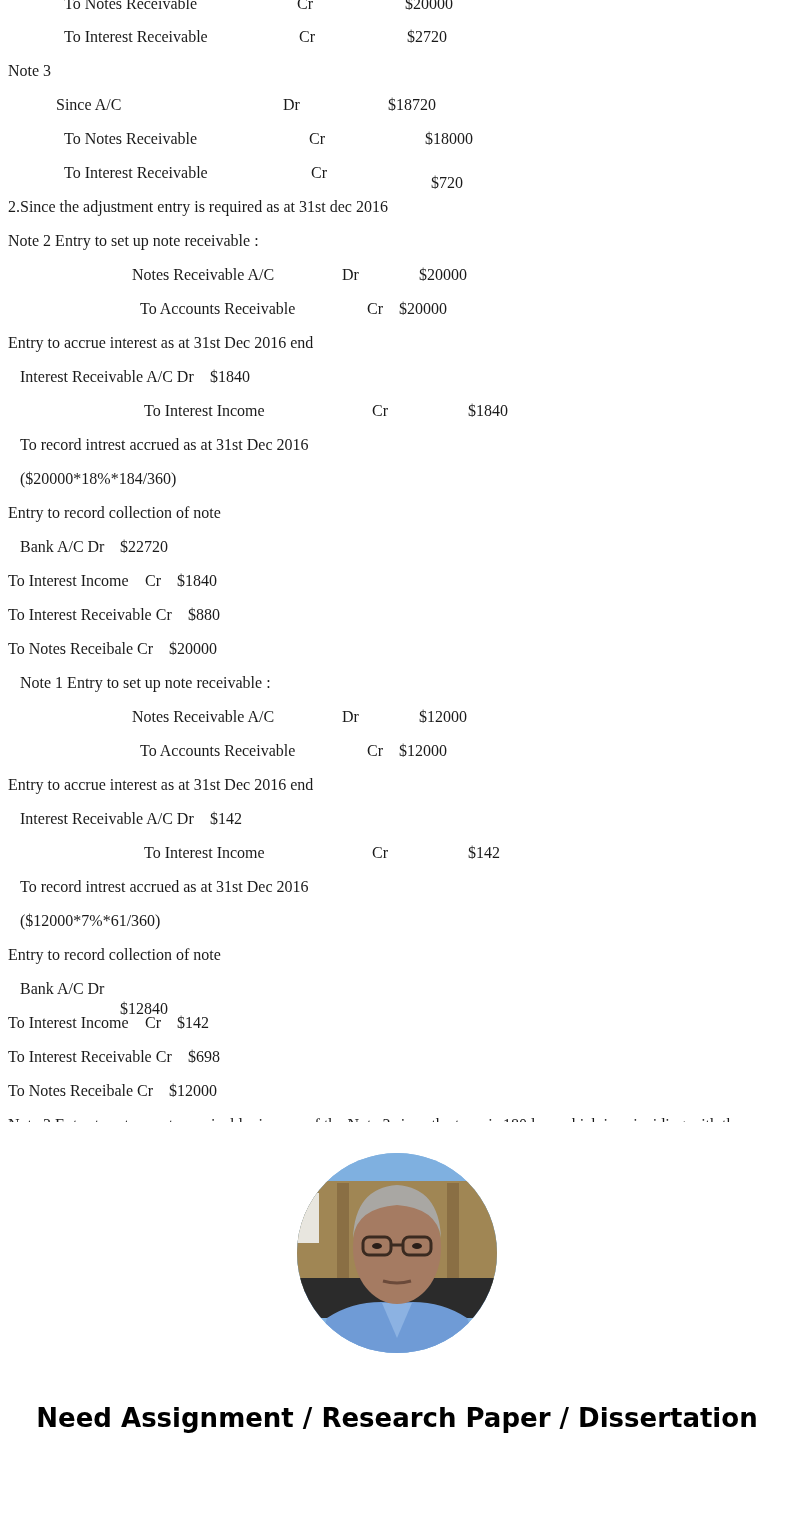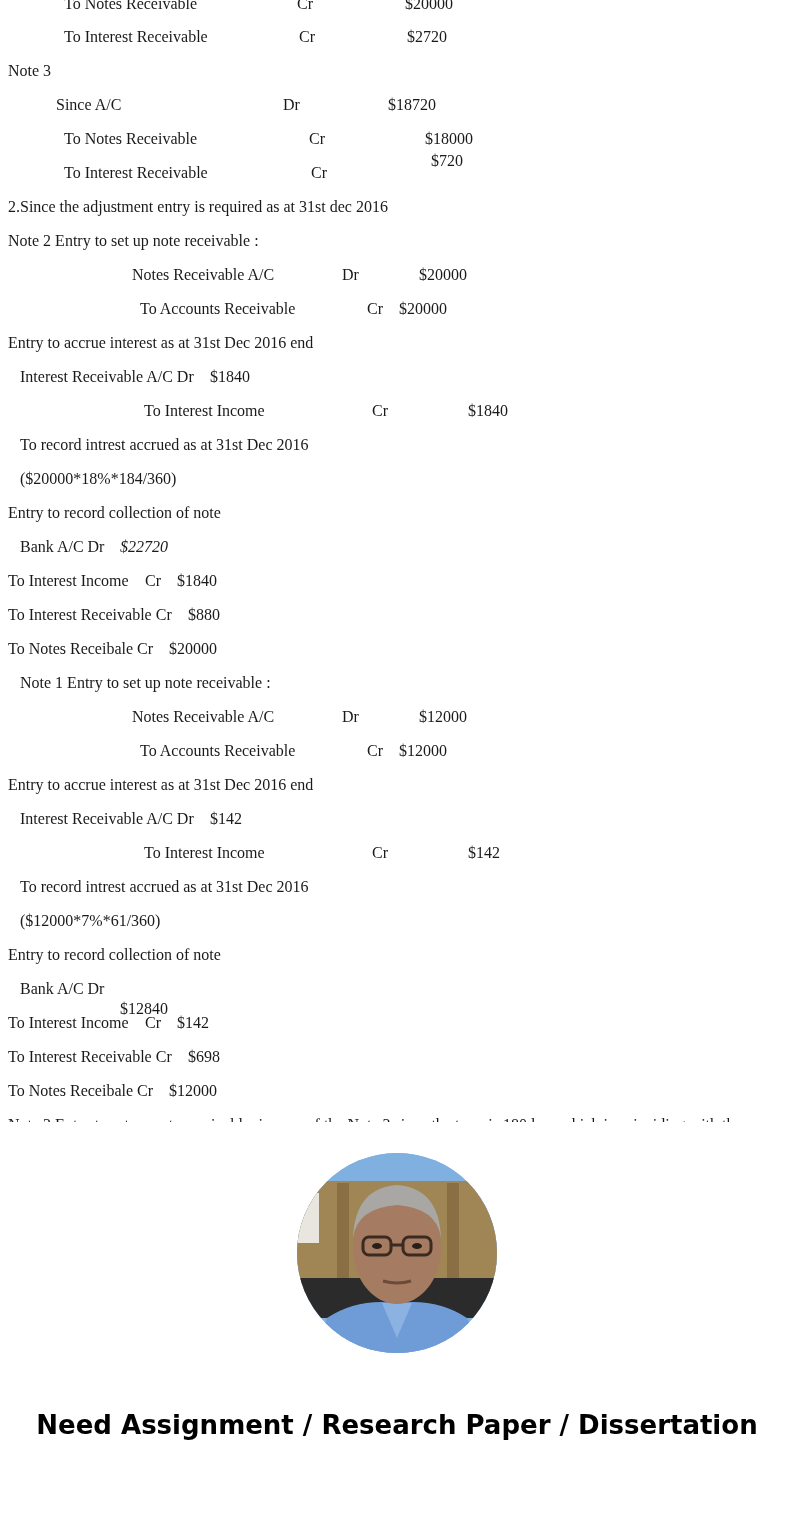--- a/index.html
+++ b/index.html
@@ -40,61 +40,61 @@
       left: 0;
       top: 1403px;
       width: 794px;
       text-align: center;
       font-family: "DejaVu Sans", sans-serif;
       font-weight: bold;
       font-size: 26px;
       line-height: 30px;
       color: #000;
     }
-    .footer div { margin: 7px; }
+    .footer div { margin: 0; }
   </style>
 </head>
 <body>
 
 <div class="doc" id="doc">
     <span class="t" style="left: 64px; top: -6px;">To Notes Receivable</span>
     <span class="t" style="left: 297px; top: -6px;">Cr</span>
     <span class="t" style="left: 405px; top: -6px;">$20000</span>
     <span class="t" style="left: 64px; top: 27px;">To Interest Receivable</span>
     <span class="t" style="left: 299px; top: 27px;">Cr</span>
     <span class="t" style="left: 407px; top: 27px;">$2720</span>
     <span class="t" style="left: 8px; top: 61px;">Note 3</span>
     <span class="t" style="left: 56px; top: 95px;">Since A/C</span>
     <span class="t" style="left: 283px; top: 95px;">Dr</span>
     <span class="t" style="left: 372px; top: 95px; margin-left: 16px;">$18720</span>
     <span class="t" style="left: 64px; top: 129px;">To Notes Receivable</span>
     <span class="t" style="left: 309px; top: 129px;">Cr</span>
     <span class="t" style="left: 425px; top: 129px;">$18000</span>
     <span class="t" style="left: 64px; top: 163px;">To Interest Receivable</span>
     <span class="t" style="left: 311px; top: 163px;">Cr</span>
-    <span class="t" style="left: 431px; top: 151px; text-align: right;">$720</span>
+    <span class="t" style="left: 431px; top: 173px; text-align: right;">$720</span>
     <span class="t" style="left: 8px; top: 197px;">2.Since the adjustment entry is required as at 31st dec 2016</span>
     <span class="t" style="left: 8px; top: 231px;">Note 2 Entry to set up note receivable :</span>
     <span class="t" style="left: 132px; top: 265px;">Notes Receivable A/C</span>
     <span class="t" style="left: 342px; top: 265px;">Dr</span>
     <span class="t" style="left: 419px; top: 265px;">$20000</span>
     <span class="t" style="left: 140px; top: 299px;">To Accounts Receivable</span>
     <span class="t" style="left: 367px; top: 299px;">Cr</span>
     <span class="t" style="left: 399px; top: 299px;">$20000</span>
     <span class="t" style="left: 8px; top: 333px;">Entry to accrue interest as at 31st Dec 2016 end</span>
     <span class="t" style="left: 20px; top: 367px;">Interest Receivable A/C Dr</span>
     <span class="t" style="left: 210px; top: 367px;">$1840</span>
     <span class="t" style="left: 144px; top: 401px;">To Interest Income</span>
     <span class="t" style="left: 372px; top: 401px;">Cr</span>
     <span class="t" style="left: 468px; top: 401px;">$1840</span>
     <span class="t" style="left: 20px; top: 435px;">To record intrest accrued as at 31st Dec 2016</span>
     <span class="t" style="left: 20px; top: 469px;">($20000*18%*184/360)</span>
     <span class="t" style="left: 8px; top: 503px;">Entry to record collection of note</span>
     <span class="t" style="left: 20px; top: 537px;">Bank A/C Dr</span>
-    <span class="t" style="left: 120px; top: 537px; font-style: italic;">$22720</span>
+    <span class="t" style="left: 120px; top: 537px;">$22720</span>
     <span class="t" style="left: 8px; top: 571px;">To Interest Income</span>
     <span class="t" style="left: 145px; top: 571px;">Cr</span>
     <span class="t" style="left: 177px; top: 571px;">$1840</span>
     <span class="t" style="left: 8px; top: 605px;">To Interest Receivable Cr</span>
     <span class="t" style="left: 188px; top: 605px;">$880</span>
     <span class="t" style="left: 8px; top: 639px;">To Notes Receibale Cr</span>
     <span class="t" style="left: 169px; top: 639px;">$20000</span>
     <span class="t" style="left: 20px; top: 673px;">Note 1 Entry to set up note receivable :</span>
     <span class="t" style="left: 132px; top: 707px;">Notes Receivable A/C</span>
     <span class="t" style="left: 342px; top: 707px;">Dr</span>

